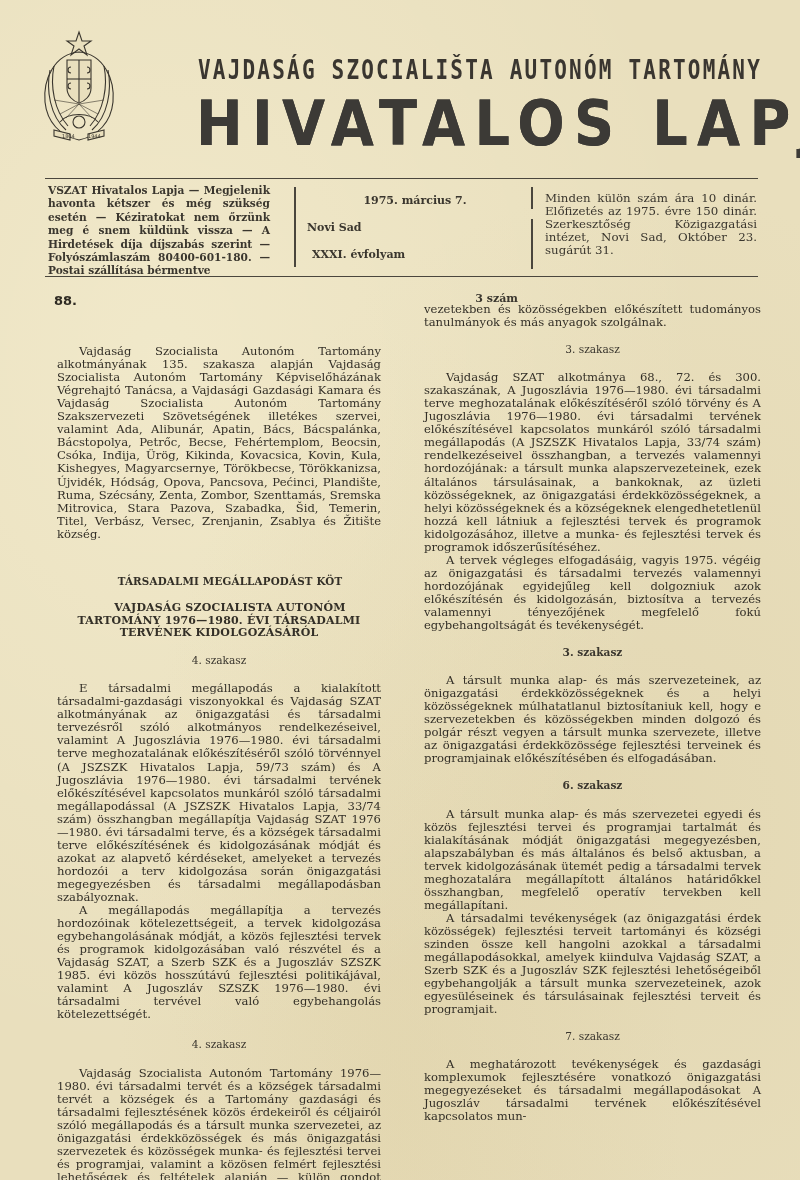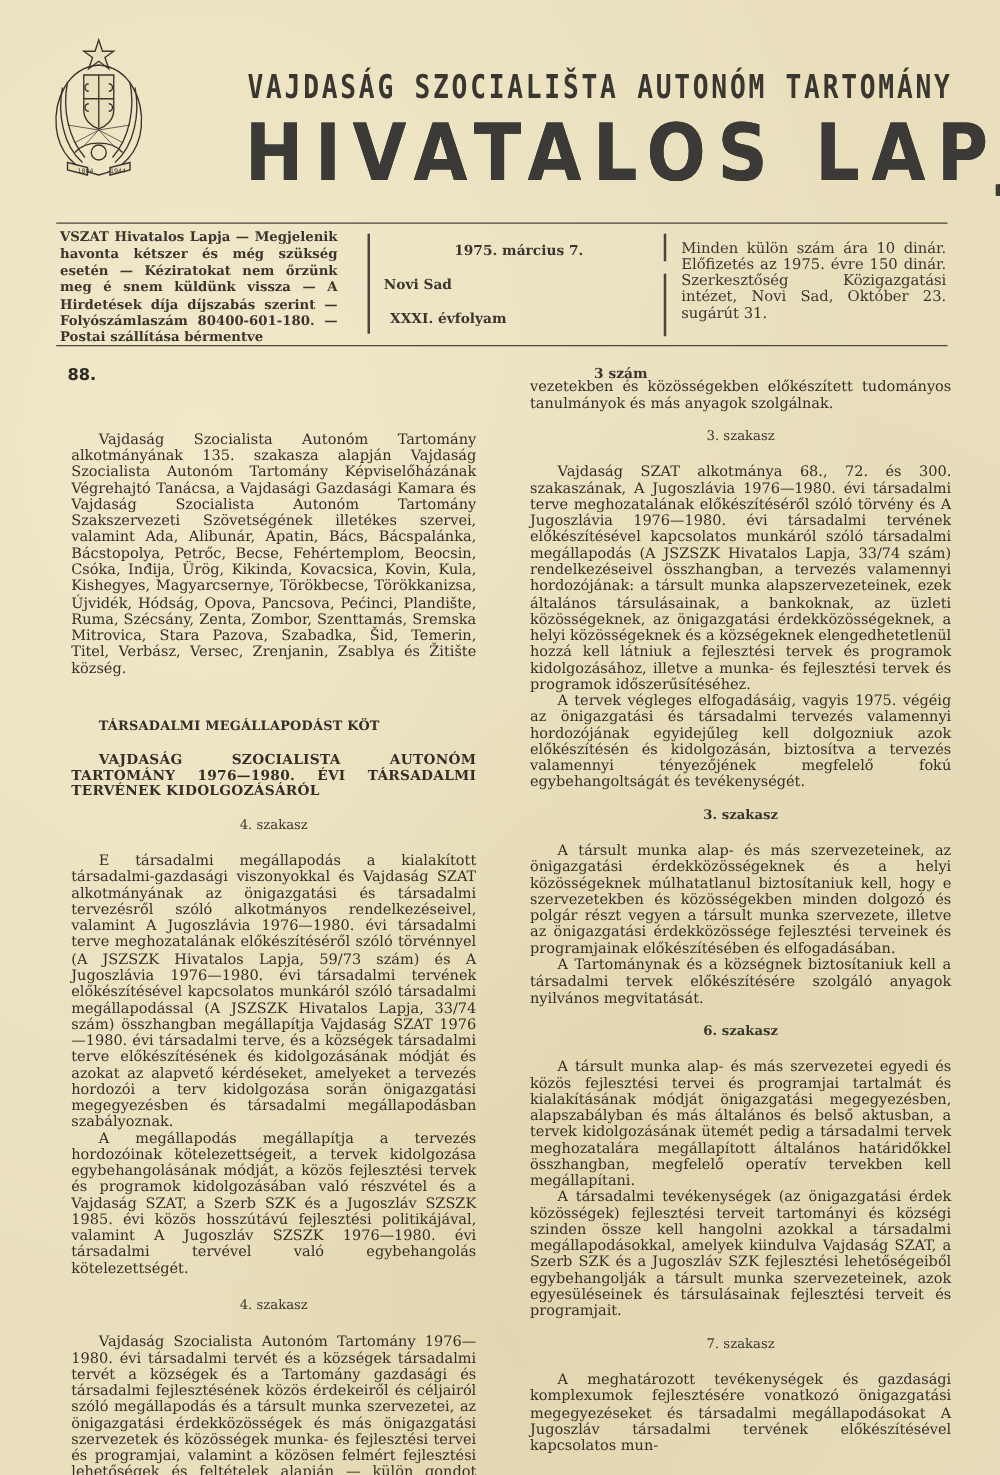--- a/index.html
+++ b/index.html
@@ -66,21 +66,21 @@
     .col.left { left: 57px; top: 294px; width: 324px; }
     .col.right { left: 424px; top: 303px; width: 337px; }
     .doc-number {
       font-family: "DejaVu Sans", sans-serif; font-weight: bold; font-size: 13px;
       margin: 0 0 38px -3px; color: #2e2a22;
     }
     .col p { margin: 0; text-indent: 22px; }
     .col p.cont { text-indent: 0; }
     .col .bold { font-weight: bold; }
     .heading-caps {
-      font-weight: bold; font-size: 10.3px;
+      text-align: center; font-weight: bold; font-size: 10.3px;
       letter-spacing: 0.2px; margin: 0;
     }
     .heading-caps.agree { margin-top: 34px; margin-bottom: 14px; }
     .heading-caps.subject { font-size: 11px; line-height: 12.8px; margin-bottom: 14px; }
     .section-title {
       text-align: center; font-size: 10.6px; color: #3a362e; margin: 0 0 15px 0;
     }
     .col.right .section-title { margin-top: 14px; }
     .col.left .section-title.s2 { margin-top: 17px; }
   </style>
@@ -158,21 +158,20 @@
   <div class="col right">
     <p class="cont">vezetekben és közösségekben előkészített tudományos tanulmányok és más anyagok szolgálnak.</p>
 
     <div class="section-title">3. szakasz</div>
     <p>Vajdaság SZAT alkotmánya 68., 72. és 300. szakaszának, A Jugoszlávia 1976—1980. évi társadalmi terve meghozatalának előkészítéséről szóló törvény és A Jugoszlávia 1976—1980. évi társadalmi tervének előkészítésével kapcsolatos munkáról szóló társadalmi megállapodás (A JSZSZK Hivatalos Lapja, 33/74 szám) rendelkezéseivel összhangban, a tervezés valamennyi hordozójának: a társult munka alapszervezeteinek, ezek általános társulásainak, a bankoknak, az üzleti közösségeknek, az önigazgatási érdekközösségeknek, a helyi közösségeknek és a községeknek elengedhetetlenül hozzá kell látniuk a fejlesztési tervek és programok kidolgozásához, illetve a munka- és fejlesztési tervek és programok időszerűsítéséhez.</p>
 
     <p>A tervek végleges elfogadásáig, vagyis 1975. végéig az önigazgatási és társadalmi tervezés valamennyi hordozójának egyidejűleg kell dolgozniuk azok előkészítésén és kidolgozásán, biztosítva a tervezés valamennyi tényezőjének megfelelő fokú egybehangoltságát és tevékenységét.</p>
 
     <div class="section-title bold">3. szakasz</div>
     <p>A társult munka alap- és más szervezeteinek, az önigazgatási érdekközösségeknek és a helyi közösségeknek múlhatatlanul biztosítaniuk kell, hogy e szervezetekben és közösségekben minden dolgozó és polgár részt vegyen a társult munka szervezete, illetve az önigazgatási érdekközössége fejlesztési terveinek és programjainak előkészítésében és elfogadásában.</p>
-    <p>A Tartománynak és a községnek biztosítaniuk kell a társadalmi tervek előkészítésére szolgáló anyagok nyilvános megvitatását.</p>
 
     <div class="section-title bold">6. szakasz</div>
     <p>A társult munka alap- és más szervezetei egyedi és közös fejlesztési tervei és programjai tartalmát és kialakításának módját önigazgatási megegyezésben, alapszabályban és más általános és belső aktusban, a tervek kidolgozásának ütemét pedig a társadalmi tervek meghozatalára megállapított általános határidőkkel összhangban, megfelelő operatív tervekben kell megállapítani.</p>
     <p>A társadalmi tevékenységek (az önigazgatási érdek közösségek) fejlesztési terveit tartományi és községi szinden össze kell hangolni azokkal a társadalmi megállapodásokkal, amelyek kiindulva Vajdaság SZAT, a Szerb SZK és a Jugoszláv SZK fejlesztési lehetőségeiből egybehangolják a társult munka szervezeteinek, azok egyesüléseinek és társulásainak fejlesztési terveit és programjait.</p>
 
     <div class="section-title">7. szakasz</div>
     <p>A meghatározott tevékenységek és gazdasági komplexumok fejlesztésére vonatkozó önigazgatási megegyezéseket és társadalmi megállapodásokat A Jugoszláv társadalmi tervének előkészítésével kapcsolatos mun-</p>
   </div>
 </div>
 

